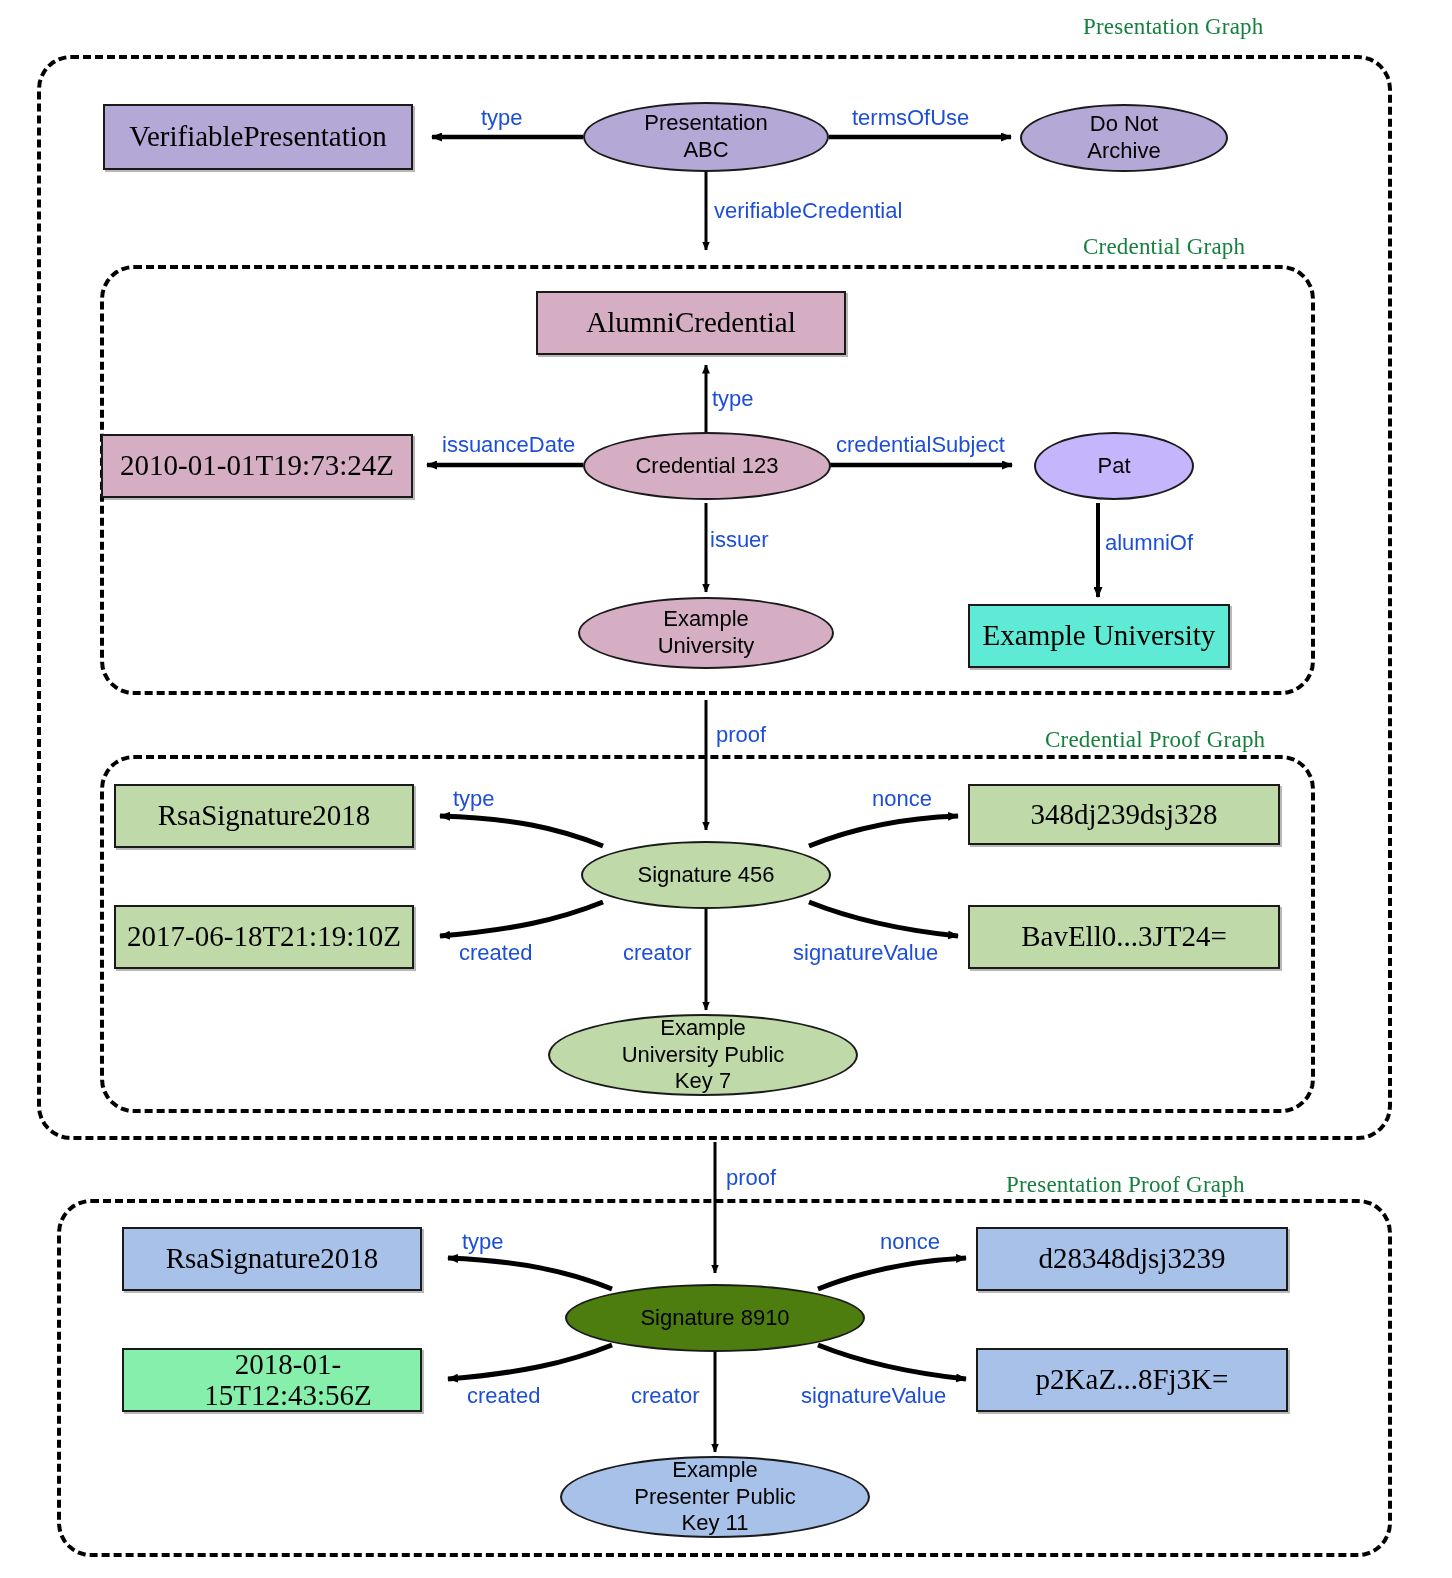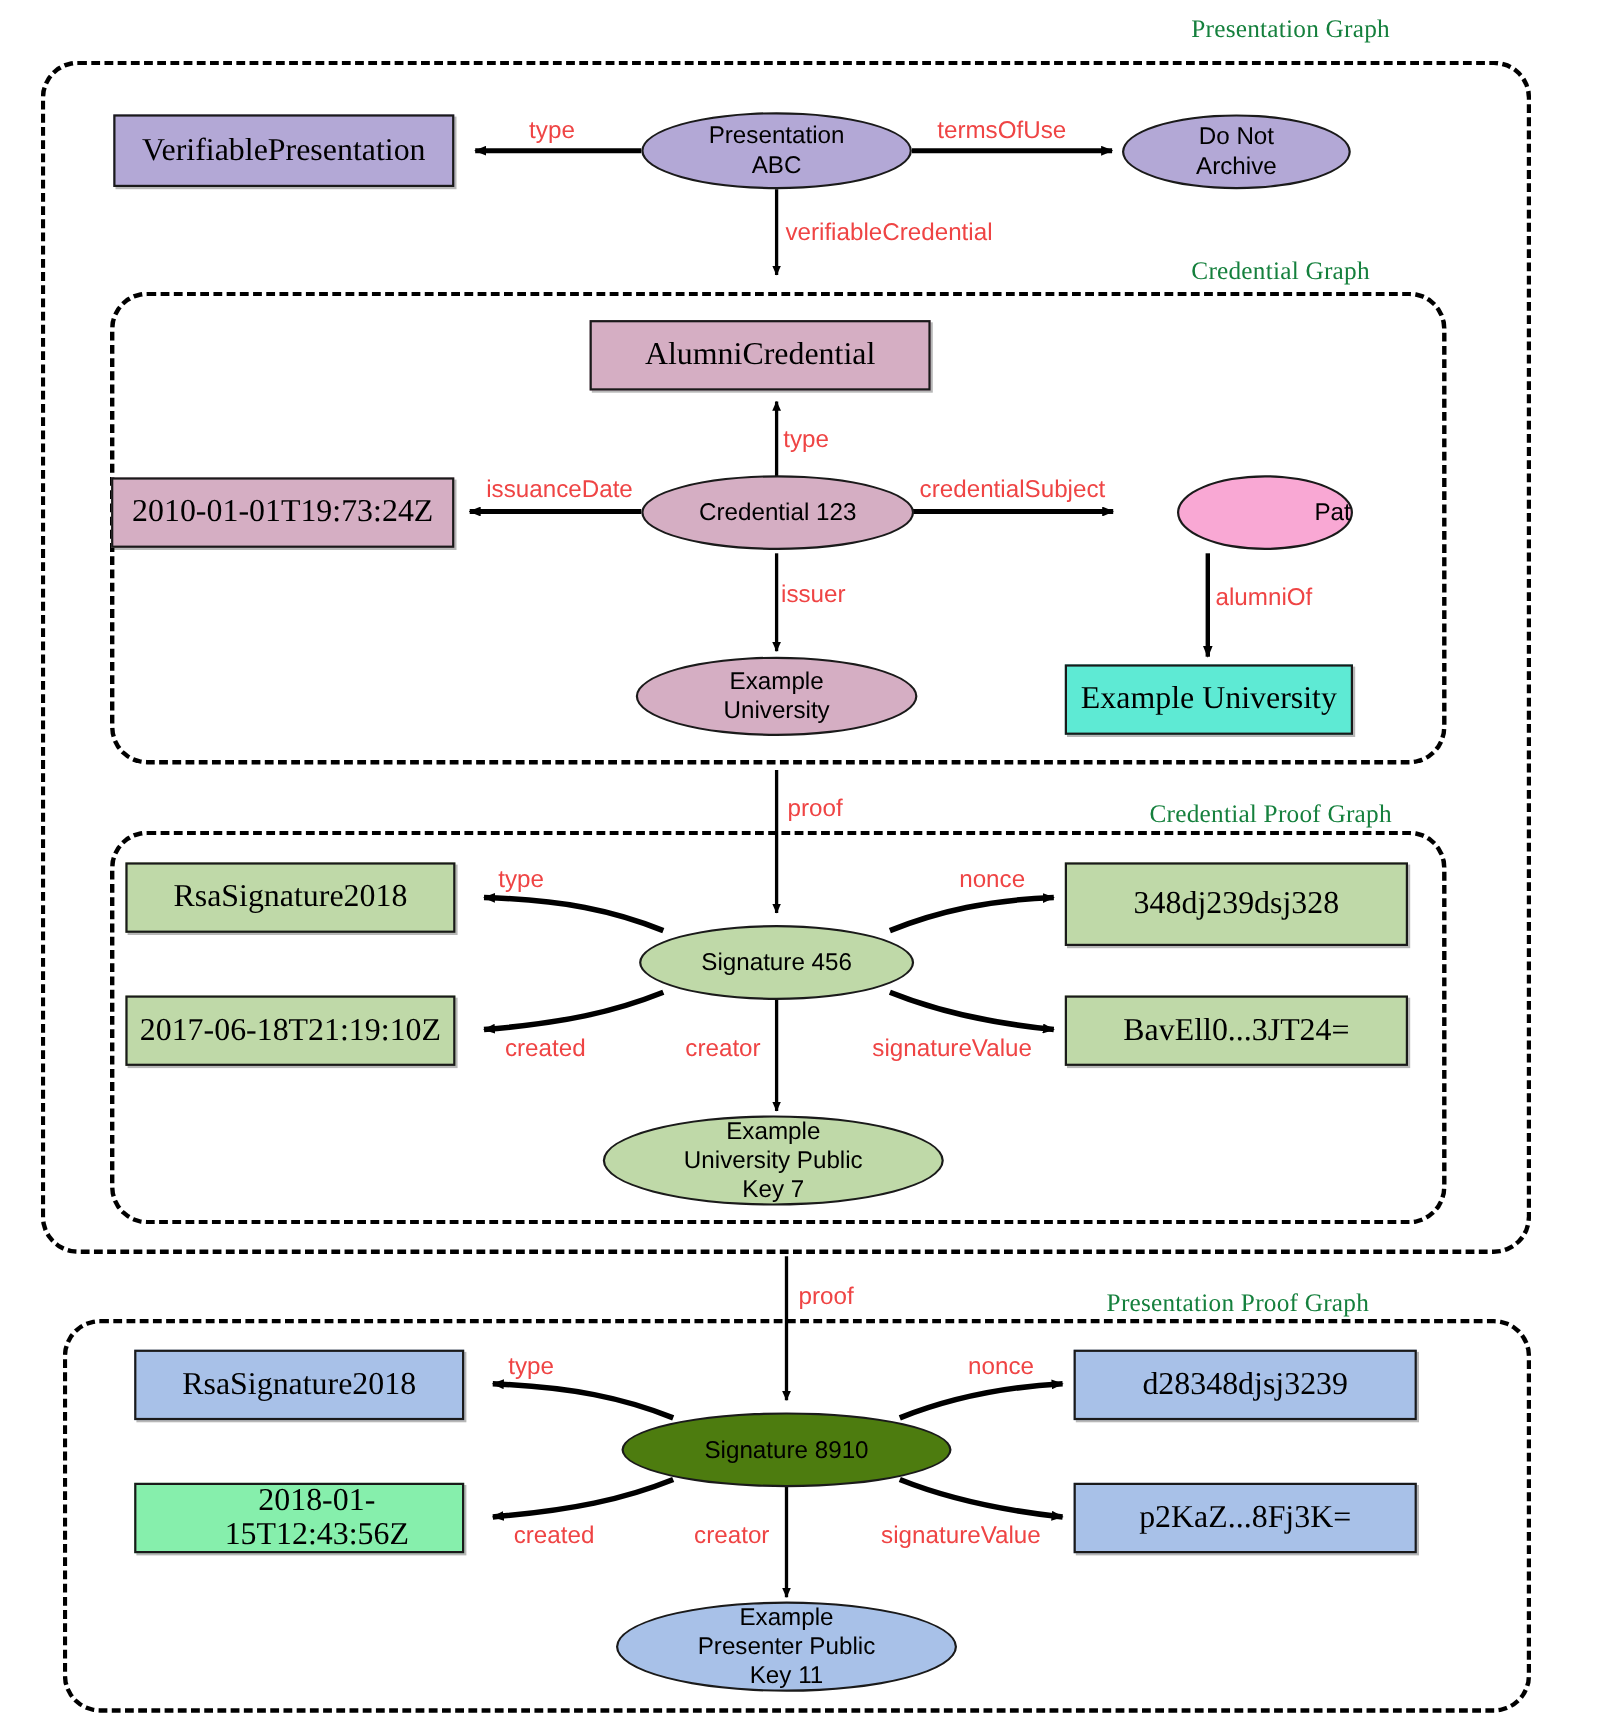--- a/index.html
+++ b/index.html
@@ -60,21 +60,21 @@
     border-radius: 50%;
     font-family: "Liberation Sans", sans-serif;
     font-size: 22px;
     line-height: 1.22;
   }
   
   .edge-label {
     position: absolute;
     font-family: "Liberation Sans", sans-serif;
     font-size: 22px;
-    color: #ef4444;
+    color: #1d4ed8;
     white-space: nowrap;
   }
 </style>
 </head>
 <body>
 
 <div id="canvas">
 
   <svg id="wires" viewBox="0 0 1452 1578">
     <defs>
@@ -148,21 +148,21 @@
   </div>
 
   <div class="node rect" style="left:101px; top:434px; width:312px; height:64px; background:#d5aec3;">
     <span>2010-01-01T19:73:24Z</span>
   </div>
 
   <div class="node ellipse" style="left:583px; top:432px; width:248px; height:68px; background:#d5aec3;">
     <span>Credential 123</span>
   </div>
 
-  <div class="node ellipse" style="left:1070px; top:432px; width:160px; height:68px; background:#f9a8d4;justify-content:flex-end;">
+  <div class="node ellipse" style="left:1034px; top:432px; width:160px; height:68px; background:#c4b5fd;">
     <span>Pat</span>
   </div>
 
   <div class="node ellipse" style="left:578px; top:597px; width:256px; height:72px; background:#d5aec3; flex-direction:column;">
     <span>Example</span>
     <span>University</span>
   </div>
 
   <div class="node rect" style="left:968px; top:604px; width:262px; height:64px; background:#5eead4;">
     <span>Example University</span>
@@ -173,21 +173,21 @@
   <div class="edge-label" style="left:836px; top:432px;">credentialSubject</div>
   <div class="edge-label" style="left:710px; top:527px;">issuer</div>
   <div class="edge-label" style="left:1105px; top:530px;">alumniOf</div>
 
   <div class="edge-label" style="left:716px; top:722px;">proof</div>
 
   <div class="node rect" style="left:114px; top:784px; width:300px; height:64px; background:#bfd9a8;">
     <span>RsaSignature2018</span>
   </div>
 
-  <div class="node rect" style="left:968px; top:784px; width:312px; height:76px; background:#bfd9a8;">
+  <div class="node rect" style="left:968px; top:784px; width:312px; height:61px; background:#bfd9a8;">
     <span>348dj239dsj328</span>
   </div>
 
   <div class="node ellipse" style="left:581px; top:841px; width:250px; height:68px; background:#bfd9a8;">
     <span>Signature 456</span>
   </div>
 
   <div class="node rect" style="left:114px; top:905px; width:300px; height:64px; background:#bfd9a8;">
     <span>2017-06-18T21:19:10Z</span>
   </div>

